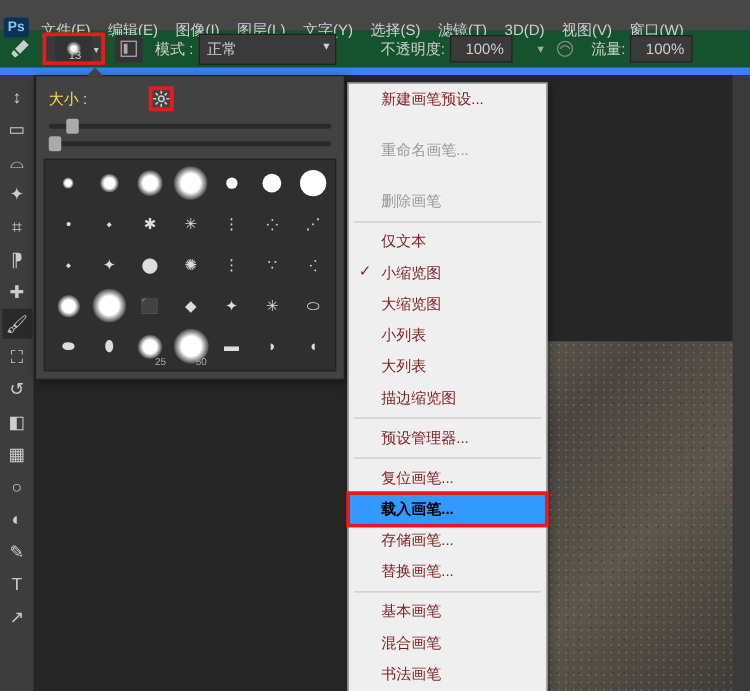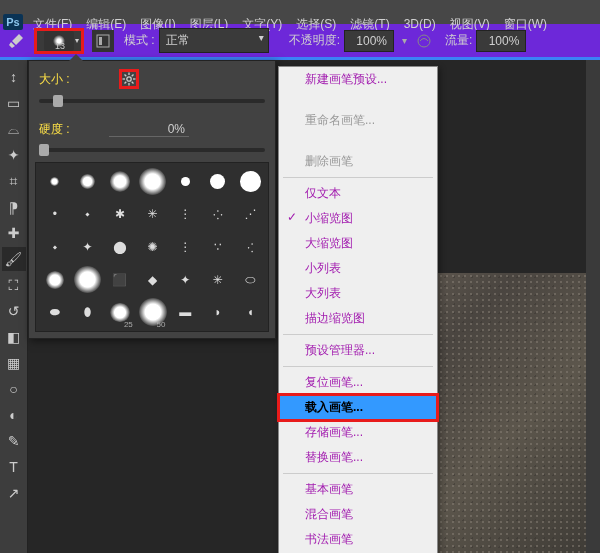--- a/index.html
+++ b/index.html
@@ -3,33 +3,33 @@
   <meta charset="utf-8">
   <style>
     * { margin: 0; padding: 0; box-sizing: border-box; font-family: "Microsoft YaHei", sans-serif; }
     body { background: #474747; width: 600px; height: 553px; overflow: hidden; position: relative; }
     
     .menubar { background: #474747; height: 24px; display: flex; align-items: center; font-size: 12px; color: #d0d0d0; }
     .ps-logo { width: 26px; height: 24px; display: flex; align-items: center; justify-content: center; }
     .ps-logo span { background: #0a3355; color: #8cc6ed; font-weight: bold; font-size: 11px; padding: 2px 3px; border-radius: 2px; margin-top: 20px; }
     .menu-item { padding: 15px 7px; cursor: pointer; height: 24px; line-height: 24px; }
     
-    .optionsbar { background: #6d28d9; height: 36px; display: flex; align-items: center; padding: 0 4px; border-bottom: 3px solid #3b82f6; }
+    .optionsbar { background: #14532d; height: 36px; display: flex; align-items: center; padding: 0 4px; border-bottom: 6px solid #3b82f6; }
     .tool-icon-box { width: 24px; height: 24px; display: flex; align-items: center; justify-content: center; margin-right: 6px; }
     .brush-icon { width: 16px; height: 16px; color: #ccc; }
     .brush-preset-btn { position: relative; background: #3a3a3a; border: 1px solid #222; width: 50px; height: 26px; display: flex; align-items: center; justify-content: center; color: #ccc; font-size: 10px; margin-right: 8px; }
     .highlight-red { border: 3px solid #e81b1b; }
     .preset-thumb { width: 30px; height: 20px; background: radial-gradient(circle, #fff 2px, #333 6px); border-radius: 2px; }
     .preset-label { position: absolute; bottom: 0; left: 18px; font-size: 9px; }
     .preset-arrow { position: absolute; right: 2px; font-size: 8px; }
     .panel-icon { width: 22px; height: 22px; background: #333; margin-right: 10px; display: flex; align-items: center; justify-content: center; }
     .opt-label { color: #d0d0d0; font-size: 12px; margin-right: 4px; }
-    .opt-dropdown { background: #3a3a3a; border: 1px solid #222; color: #d0d0d0; font-size: 12px; padding: 3px 20px 3px 6px; margin-right: 20px; position: relative; min-width: 110px; }
+    .opt-dropdown { background: #3a3a3a; border: 1px solid #222; color: #d0d0d0; font-size: 12px; padding: 3px 20px 3px 6px; margin-right: 36px; position: relative; min-width: 110px; }
     .opt-dropdown::after { content: "▾"; position: absolute; right: 4px; font-size: 10px; }
-    .opt-value { background: #3a3a3a; border: 1px solid #222; color: #d0d0d0; font-size: 12px; padding: 3px 6px; width: 50px; text-align: right; margin-right: 8px; }
+    .opt-value { background: #3a3a3a; border: 1px solid #222; color: #d0d0d0; font-size: 12px; padding: 3px 6px; width: 50px; text-align: right; margin-right: 20px; }
     .opt-small-icon { width: 22px; height: 22px; display: flex; align-items: center; justify-content: center; color: #888; margin-right: 10px; }
     
     .workspace { display: flex; height: calc(553px - 60px); }
     .toolbar-left { width: 28px; background: #3d3d3d; border-right: 1px solid #222; display: flex; flex-direction: column; padding-top: 4px; }
     .tool-btn { width: 24px; height: 24px; margin: 1px auto; display: flex; align-items: center; justify-content: center; color: #ccc; font-size: 14px; cursor: pointer; }
     .tool-btn.active { background: #2a2a2a; }
     
     .canvas-area { flex: 1; background: #262626; position: relative; }
     .canvas-image { position: absolute; right: 0; bottom: 0; width: 240px; height: 280px; background: linear-gradient(135deg, #6b6358 0%, #4a4540 30%, #5c564c 60%, #3d3a35 100%); overflow: hidden; }
     .canvas-image::before { content: ""; position: absolute; inset: 0; background-image: radial-gradient(#8a8278 1px, transparent 1px), radial-gradient(#3a3632 1px, transparent 1px); background-size: 6px 6px, 9px 9px; opacity: 0.5; }
@@ -47,21 +47,21 @@
     .bp-slider-thumb { position: absolute; top: -4px; width: 10px; height: 12px; background: #aaa; border-radius: 2px; }
     .bp-thumbs { background: #2f2f2f; margin: 6px; padding: 4px; display: grid; grid-template-columns: repeat(8, 1fr); gap: 3px; height: 170px; overflow: hidden; border: 1px solid #222; }
     .bt-cell { aspect-ratio: 1; display: flex; align-items: center; justify-content: center; cursor: pointer; position: relative; }
     .bt-round { border-radius: 50%; background: radial-gradient(circle, #fff 40%, rgba(255,255,255,0) 75%); }
     .bt-solid { border-radius: 50%; background: #fff; }
     .bt-small { font-size: 12px; color: #ddd; }
     .bt-num { position: absolute; bottom: -2px; right: 2px; font-size: 8px; color: #aaa; }
     
     
     .context-menu { position: absolute; left: 278px; top: 66px; width: 160px; background: #efefef; border: 1px solid #888; z-index: 20; font-size: 12px; box-shadow: 2px 2px 6px rgba(0,0,0,0.4); }
-    .cm-item { padding: 4px 12px 4px 26px; color: #a21caf; cursor: pointer; position: relative; white-space: nowrap; }
+    .cm-item { padding: 4px 12px 4px 26px; color: #7f1d1d; cursor: pointer; position: relative; white-space: nowrap; }
     .cm-item.disabled { color: #999; margin-top: 16px; }
     .cm-item.highlighted { background: #3399ff; color: #000000; font-weight: bold; }
     .cm-item.red-box { outline: 3px solid #e81b1b; outline-offset: -1px; }
     .cm-sep { height: 1px; background: #ccc; margin: 3px 4px; }
     .cm-check { position: absolute; left: 8px; }
   </style>
 </head>
 <body>
 
 <div class="menubar">
@@ -154,24 +154,20 @@
             <line x1="9.7" y1="9.7" x2="11.5" y2="11.5"></line>
             <line x1="11.5" y1="2.5" x2="9.7" y2="4.3"></line>
             <line x1="4.3" y1="9.7" x2="2.5" y2="11.5"></line>
           </g>
         </svg>
     </div>
   </div>
   <div class="bp-slider">
       <div class="bp-slider-thumb" style="left:6%"></div>
     </div>
-  <div class="bp-row">
-    <span class="bp-label">硬度 :</span>
-    <span class="bp-value">0%</span>
-  </div>
   <div class="bp-slider">
       <div class="bp-slider-thumb" style="left:0%"></div>
     </div>
   <div class="bp-thumbs">
     <div class="bt-cell">
         <div class="bt-round" style="width:30%;height:30%"></div>
       </div>
     <div class="bt-cell">
         <div class="bt-round" style="width:50%;height:50%"></div>
       </div>

